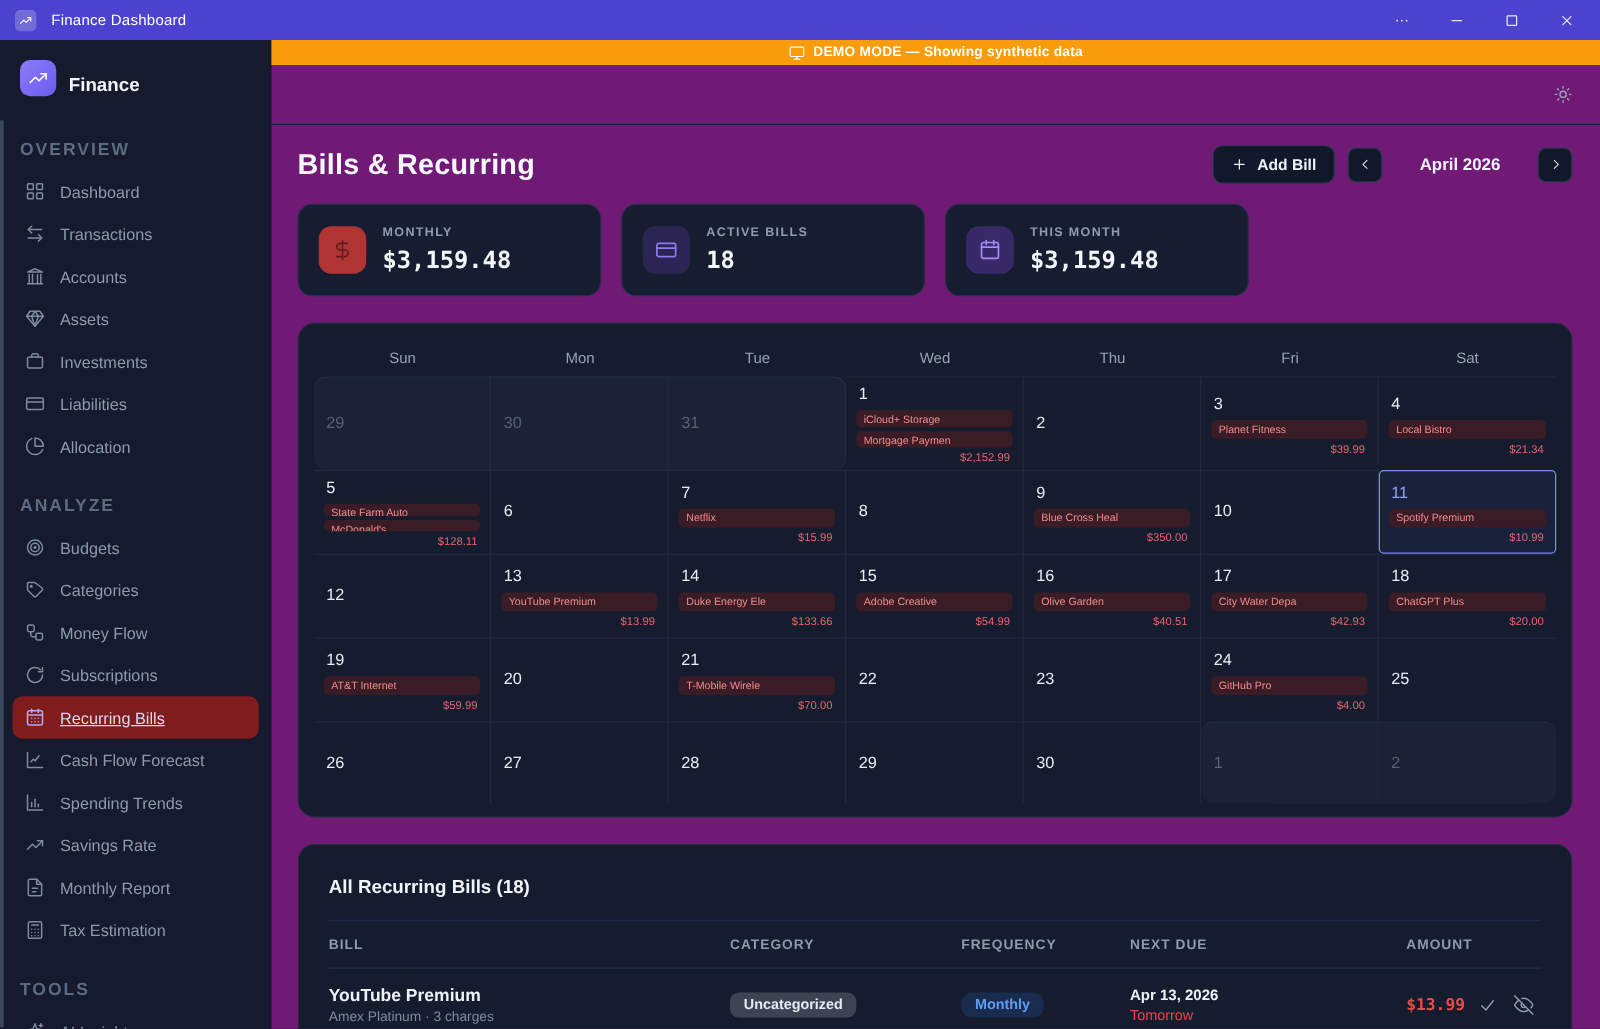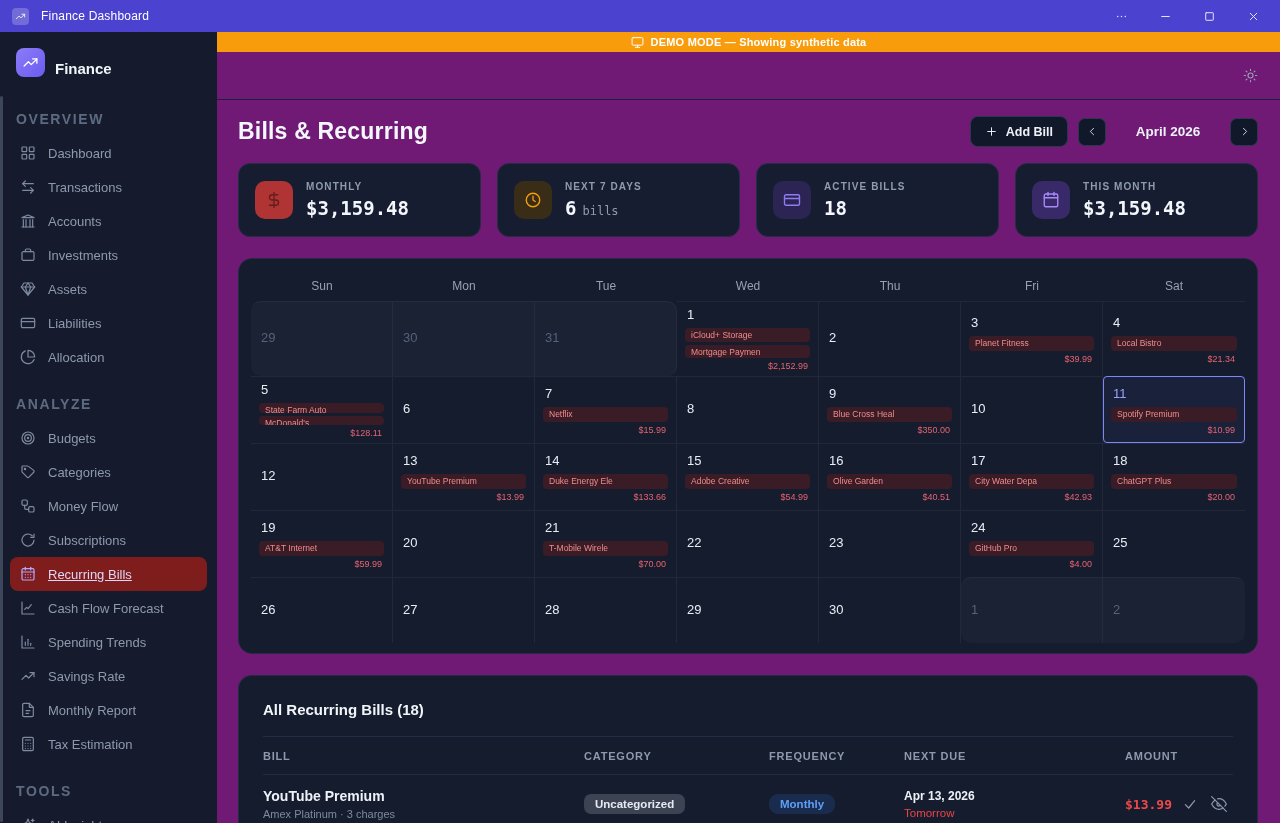--- a/index.html
+++ b/index.html
@@ -193,35 +193,35 @@
               <line x1="15" y1="21" x2="15" y2="10"></line>
               <line x1="19" y1="21" x2="19" y2="10"></line>
               <polygon points="3 7 12 3 21 7 3 7"></polygon>
             </svg>
           </span>
           <span>Accounts</span>
         </div>
         <div class="nav-item">
           <span class="nav-ico">
             <svg viewBox="0 0 24 24" fill="none" stroke="currentColor" stroke-width="1.8" stroke-linecap="round" stroke-linejoin="round">
-              <rect x="3" y="7" width="18" height="13" rx="2"></rect>
-              <path d="M8 7V5a2 2 0 0 1 2-2h4a2 2 0 0 1 2 2v2"></path>
-            </svg>
-          </span>
-          <span>Investments</span>
-        </div>
-        <div class="nav-item">
-          <span class="nav-ico">
-            <svg viewBox="0 0 24 24" fill="none" stroke="currentColor" stroke-width="1.8" stroke-linecap="round" stroke-linejoin="round">
               <path d="M6 3h12l4 6-10 12L2 9z"></path>
               <path d="M2 9h20"></path>
               <path d="M12 21 8 9l4-6 4 6-4 12"></path>
             </svg>
           </span>
           <span>Assets</span>
+        </div>
+        <div class="nav-item">
+          <span class="nav-ico">
+            <svg viewBox="0 0 24 24" fill="none" stroke="currentColor" stroke-width="1.8" stroke-linecap="round" stroke-linejoin="round">
+              <rect x="3" y="7" width="18" height="13" rx="2"></rect>
+              <path d="M8 7V5a2 2 0 0 1 2-2h4a2 2 0 0 1 2 2v2"></path>
+            </svg>
+          </span>
+          <span>Investments</span>
         </div>
         <div class="nav-item">
           <span class="nav-ico">
             <svg viewBox="0 0 24 24" fill="none" stroke="currentColor" stroke-width="1.8" stroke-linecap="round" stroke-linejoin="round">
               <rect x="2" y="5" width="20" height="14" rx="2"></rect>
               <line x1="2" y1="10" x2="22" y2="10"></line>
             </svg>
           </span>
           <span>Liabilities</span>
         </div>
@@ -410,32 +410,20 @@
                 <line x1="12" y1="2" x2="12" y2="22"></line>
                 <path d="M17 5H9.5a3.5 3.5 0 0 0 0 7h5a3.5 3.5 0 0 1 0 7H6"></path>
               </svg>
             </span>
           <div>
             <div class="stat-label">MONTHLY</div>
             <div class="stat-value">$3,159.48</div>
           </div>
         </div>
         <div class="stat-card">
-          <span class="chip chip-amber">
-              <svg viewBox="0 0 24 24" fill="none" stroke="currentColor" stroke-width="1.8" stroke-linecap="round" stroke-linejoin="round">
-                <circle cx="12" cy="12" r="9"></circle>
-                <polyline points="12 7 12 12 15 14"></polyline>
-              </svg>
-            </span>
-          <div>
-            <div class="stat-label">NEXT 7 DAYS</div>
-            <div class="stat-value"><span>6</span><span class="stat-suffix">bills</span></div>
-          </div>
-        </div>
-        <div class="stat-card">
           <span class="chip chip-purple">
               <svg viewBox="0 0 24 24" fill="none" stroke="currentColor" stroke-width="1.8" stroke-linecap="round" stroke-linejoin="round">
                 <rect x="2" y="5" width="20" height="14" rx="2"></rect>
                 <line x1="2" y1="10" x2="22" y2="10"></line>
               </svg>
             </span>
           <div>
             <div class="stat-label">ACTIVE BILLS</div>
             <div class="stat-value">18</div>
           </div>

